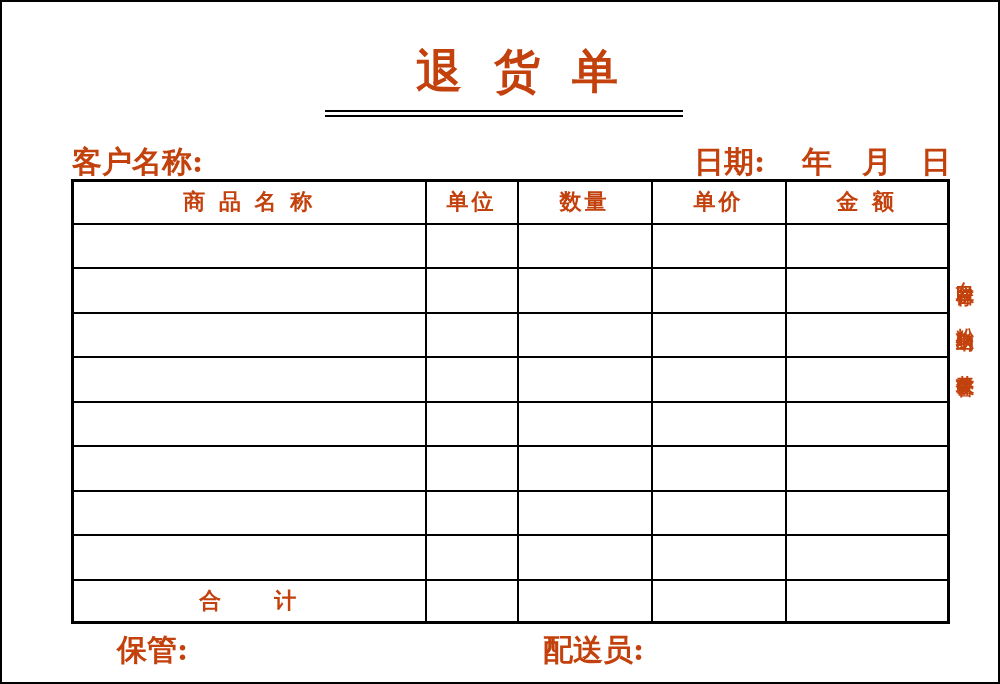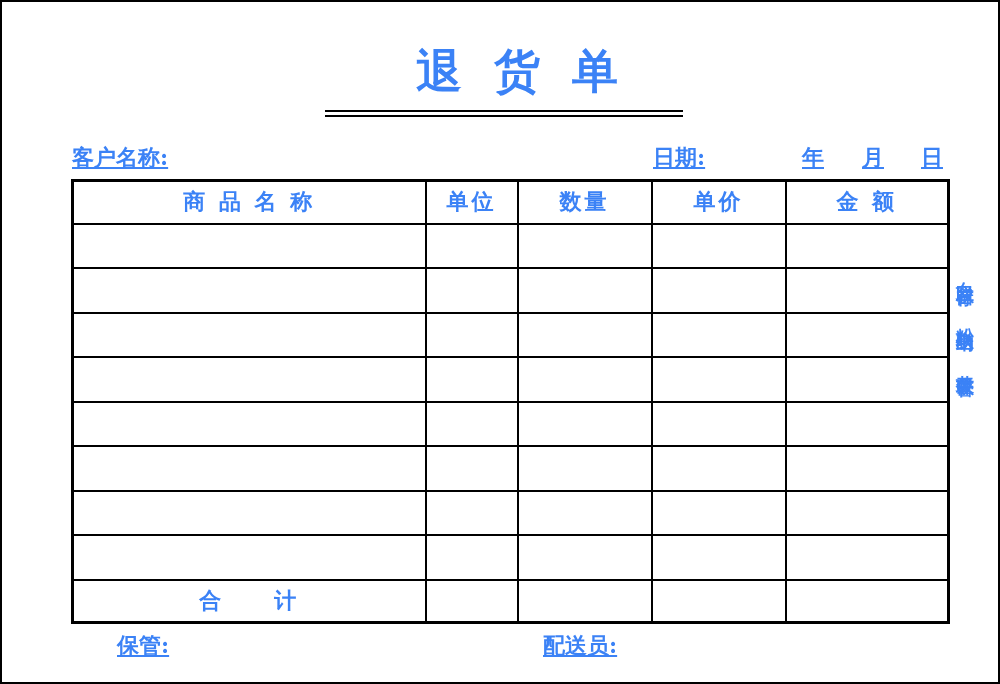--- a/index.html
+++ b/index.html
@@ -3,21 +3,21 @@
 <meta charset="utf-8">
 <style>
   html, body { margin: 0; padding: 0; background: #ffffff; }
   .page {
     position: relative;
     width: 1000px;
     height: 684px;
     box-sizing: border-box;
     background: #ffffff;
     border: 2px solid #000;
-    color: #3b82f6;
+    color: #c2410c;
     font-family: "DejaVu Serif", "Liberation Serif", serif;
     overflow: hidden;
   }
   .form-title {
     position: absolute;
     left: 414px;
     top: 46px;
     font-size: 46px;
     font-weight: bold;
     letter-spacing: 8px;
@@ -29,28 +29,27 @@
     left: 323px;
     top: 108px;
     width: 358px;
     height: 7px;
     border-top: 2px solid #000;
     border-bottom: 2px solid #000;
     box-sizing: border-box;
   }
   .label {
     position: absolute;
-    font-size: 22px;
+    font-size: 30px;
     font-weight: bold;
     line-height: 1.1;
     white-space: pre;
-    text-decoration: underline;
   }
   .customer-label { left: 70px;  top: 143px; }
-  .date-label     { left: 651px; top: 143px; }
+  .date-label     { left: 692px; top: 143px; }
   .year-label     { left: 800px; top: 143px; }
   .month-label    { left: 860px; top: 143px; }
   .day-label      { left: 919px; top: 143px; }
   .keeper-label   { left: 71px;  top: 631px; margin-left: 44px; }
   .courier-label  { left: 541px; top: 631px; text-align: right; }
 
   table.form-table {
     position: absolute;
     left: 69px;
     top: 177px;

